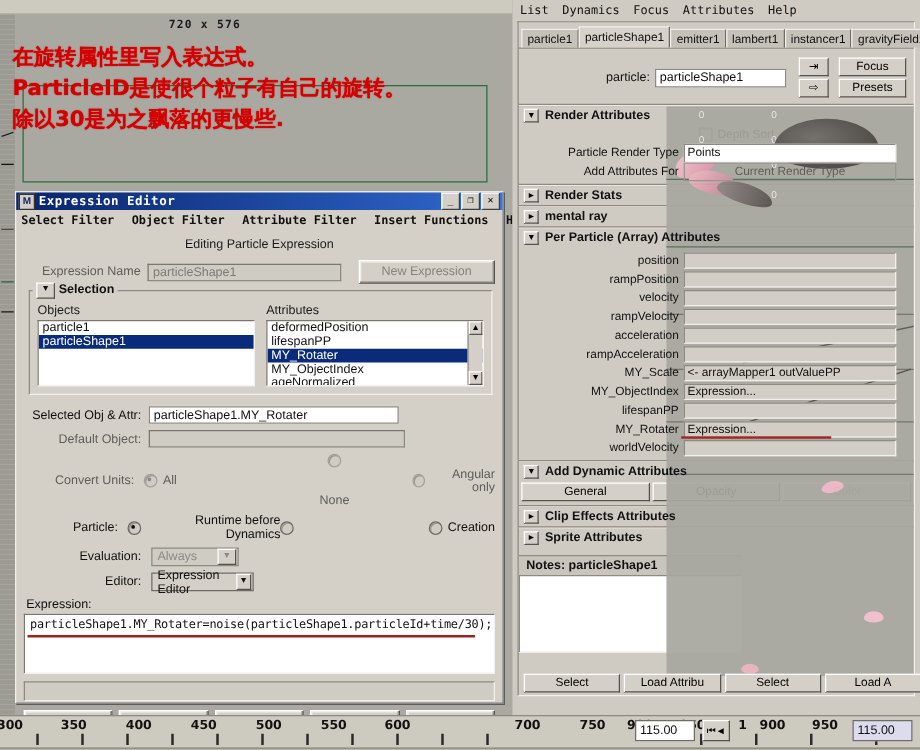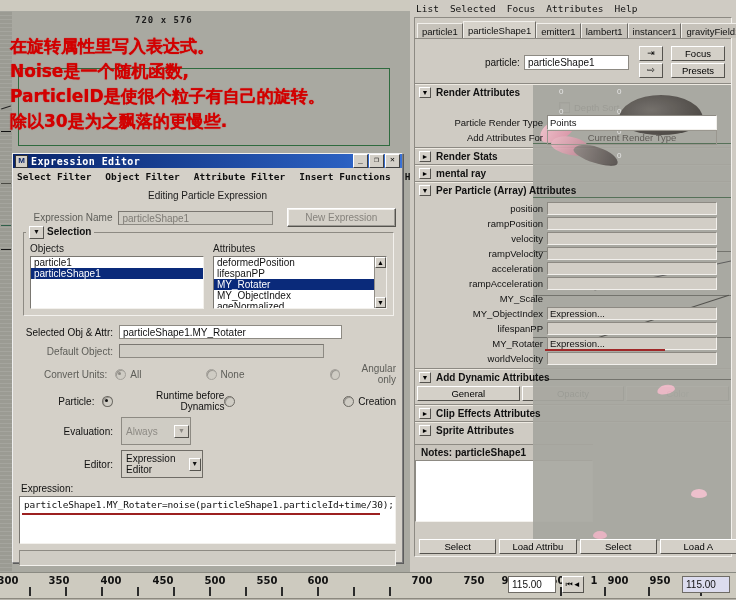--- a/index.html
+++ b/index.html
@@ -73,21 +73,21 @@
   .vscroll{position:absolute;right:0;top:0;width:11px;height:100%;background:#d4d0c8;border-left:1px solid #908d86;}
   .vs-btn{width:11px;height:11px;background:#d4d0c8;border:1px solid #fff;border-right-color:#55534e;border-bottom-color:#55534e;
      font-size:7px;line-height:9px;text-align:center;box-sizing:border-box;}
 
   .radio{width:9px;height:9px;border-radius:50%;border:1px solid #6d6a64;background:#cfccc4;display:inline-block;
      position:relative;box-shadow:inset 1px 1px 0 #9b9892;}
   .radio.on::after{content:"";position:absolute;left:2px;top:2px;width:3px;height:3px;border-radius:50%;background:#111;}
   .radio.ghost{border-color:#a3a09a;}
   .radio.ghost.on::after{background:#8d8a84;}
 
-  .combo{background:#cfccc4;border:1px solid #8d8a83;height:28px;box-sizing:border-box;display:flex;align-items:center;
+  .combo{background:#cfccc4;border:1px solid #8d8a83;height:15px;box-sizing:border-box;display:flex;align-items:center;
      justify-content:space-between;font-size:10px;padding:0 1px 0 4px;}
   .combo .cb-arrow{width:13px;height:11px;background:#d4d0c8;border:1px solid #fff;border-right-color:#55534e;border-bottom-color:#55534e;
      font-size:7px;line-height:9px;text-align:center;}
   .combo.ghost{color:#8d8a84;}
   .combo.live{background:#d4d0c8;color:#111;border:1px solid #6f6c66;}
 
   .exprbox{background:#fff;border:1px solid #7a7771;border-right-color:#f3f1ed;border-bottom-color:#f3f1ed;
      height:48px;box-sizing:border-box;padding:2px 4px;position:relative;}
   .exprtext{font-family:"DejaVu Sans Mono","Liberation Mono",monospace;font-size:9.5px;color:#111;white-space:nowrap;letter-spacing:-.2px;}
   .redunder{position:absolute;left:2px;top:16px;width:358px;height:2px;background:#9c2020;}
@@ -177,21 +177,20 @@
     </div>
 
     <div class="vpane"></div>
 
     <div class="resolution-label">720 x 576</div>
 
     <div class="green-rect"></div>
 
     <div class="cn-block">
       <div class="cn-line">在旋转属性里写入表达式。</div>
-      <div class="cn-line">Noise是一个随机函数,</div>
       <div class="cn-line">ParticleID是使很个粒子有自己的旋转。</div>
       <div class="cn-line">除以30是为之飘落的更慢些.</div>
     </div>
 
     <div class="expwin">
 
       <div class="titlebar">
         <div class="ticon">M</div>
         <div class="ttext">Expression Editor</div>
         <div class="tbtns">
@@ -246,35 +245,35 @@
                   <div class="vs-btn">▲</div>
                   <div class="vs-btn" style="position:absolute;bottom:0;">▼</div>
                 </div>
               </div>
             </div>
           </div>
         </div>
 
         <div class="row" style="margin-top:9px;">
           <div class="lbl dark" style="width:94px;">Selected Obj &amp; Attr:</div>
-          <div class="fld white" style="width:223px;margin-left:6px;">particleShape1.MY_Rotater</div>
+          <div class="fld white" style="width:200px;margin-left:6px;">particleShape1.MY_Rotater</div>
         </div>
 
         <div class="row">
           <div class="lbl" style="width:94px;">Default Object:</div>
           <div class="fld" style="width:205px;margin-left:6px;"></div>
         </div>
 
         <div class="row">
           <div class="lbl" style="width:94px;">Convert Units:</div>
           <div style="display:flex;align-items:center;gap:4px;width:96px;margin-left:8px;">
             <span class="radio ghost on"></span>
             <span class="lbl">All</span>
           </div>
-          <div style="display:flex;align-items:center;gap:4px;width:132px;">
+          <div style="display:flex;align-items:center;gap:21px;width:132px;flex-direction:column;">
             <span class="radio ghost"></span>
             <span class="lbl">None</span>
           </div>
           <div style="display:flex;align-items:center;gap:4px;">
             <span class="radio ghost"></span>
             <span class="lbl">Angular only</span>
           </div>
         </div>
 
         <div class="row">
@@ -326,21 +325,21 @@
         </div>
 
       </div>
     </div>
   </div>
 
   <div class="right-pane">
 
     <div class="ae-menubar">
       <span>List</span>
-      <span>Selected</span>
+      <span>Dynamics</span>
       <span>Focus</span>
       <span>Attributes</span>
       <span>Help</span>
     </div>
 
     <div class="ae-inner">
 
       <div class="tabrow">
         <div class="tab">particle1</div>
         <div class="tab active">particleShape1</div>
@@ -451,20 +450,21 @@
           <div class="attrrow">
             <div class="alabel">acceleration</div>
             <div class="afield w1"></div>
           </div>
           <div class="attrrow">
             <div class="alabel">rampAcceleration</div>
             <div class="afield w1"></div>
           </div>
           <div class="attrrow">
             <div class="alabel">MY_Scale</div>
+            <div class="afield w1">&lt;- arrayMapper1 outValuePP</div>
           </div>
           <div class="attrrow">
             <div class="alabel">MY_ObjectIndex</div>
             <div class="afield w1">Expression...</div>
           </div>
           <div class="attrrow">
             <div class="alabel">lifespanPP</div>
             <div class="afield w1"></div>
           </div>
           <div class="attrrow">

